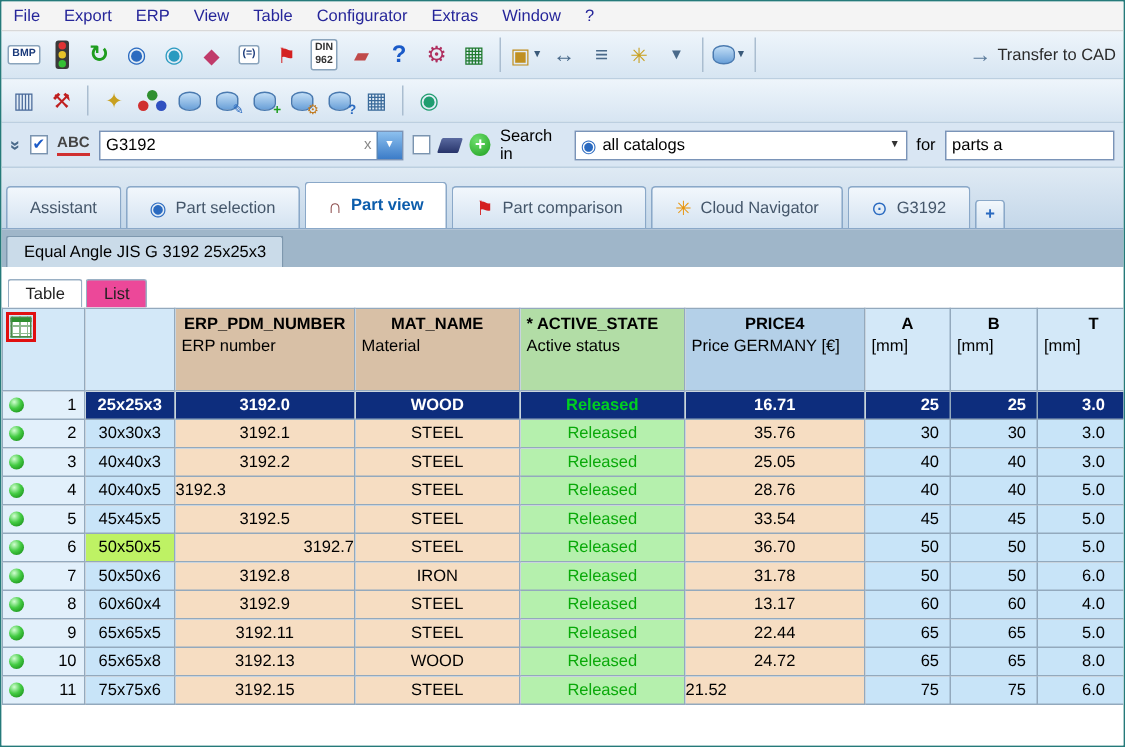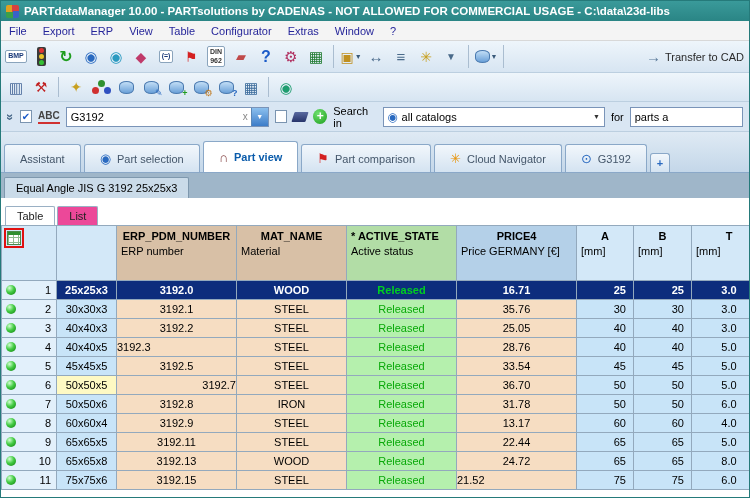--- a/index.html
+++ b/index.html
@@ -100,24 +100,20 @@
       linear-gradient(#2f8f2f 0 3px, rgba(0,0,0,0) 3px),
       repeating-linear-gradient(90deg, #8fba8f 0 1px, rgba(0,0,0,0) 1px 5px),
       repeating-linear-gradient(#8fba8f 0 1px, rgba(0,0,0,0) 1px 5px),
       #fff; }
 </style>
 </head>
 <body>
 
 <div id="app">
 
-  <div class="titlebar">
-    <span class="appicon"></span>
-    <span>PARTdataManager 10.00 - PARTsolutions by CADENAS - NOT ALLOWED FOR COMMERCIAL USAGE - C:\data\23d-libs</span>
-  </div>
 
   <div class="menubar" id="menubar">
       <span class="mitem">File</span>
       <span class="mitem">Export</span>
       <span class="mitem">ERP</span>
       <span class="mitem">View</span>
       <span class="mitem">Table</span>
       <span class="mitem">Configurator</span>
       <span class="mitem">Extras</span>
       <span class="mitem">Window</span>
@@ -437,21 +433,21 @@
             <td style="text-align: right; padding-right: 7px; background: rgb(200, 228, 248);">45</td>
             <td style="text-align: center; background: rgb(200, 228, 248);">5.0</td>
           </tr>
           <tr>
             <td style="background: rgb(226, 240, 251);">
               <div class="gcell">
                 <span class="dot"></span>
                 <span>6</span>
               </div>
             </td>
-            <td style="text-align: center; background: #fef9c3;">50x50x5</td>
+            <td style="text-align: center; background: #bef264;">50x50x5</td>
             <td style="text-align: right; background: rgb(246, 221, 194);">3192.7</td>
             <td style="text-align: center; background: rgb(246, 221, 194);">STEEL</td>
             <td style="text-align: center; background: rgb(181, 240, 173); color: rgb(9, 169, 9);">Released</td>
             <td style="text-align: center; background: rgb(246, 221, 194);">36.70</td>
             <td style="text-align: right; padding-right: 7px; background: rgb(200, 228, 248);">50</td>
             <td style="text-align: right; padding-right: 7px; background: rgb(200, 228, 248);">50</td>
             <td style="text-align: center; background: rgb(200, 228, 248);">5.0</td>
           </tr>
           <tr>
             <td style="background: rgb(226, 240, 251);">

